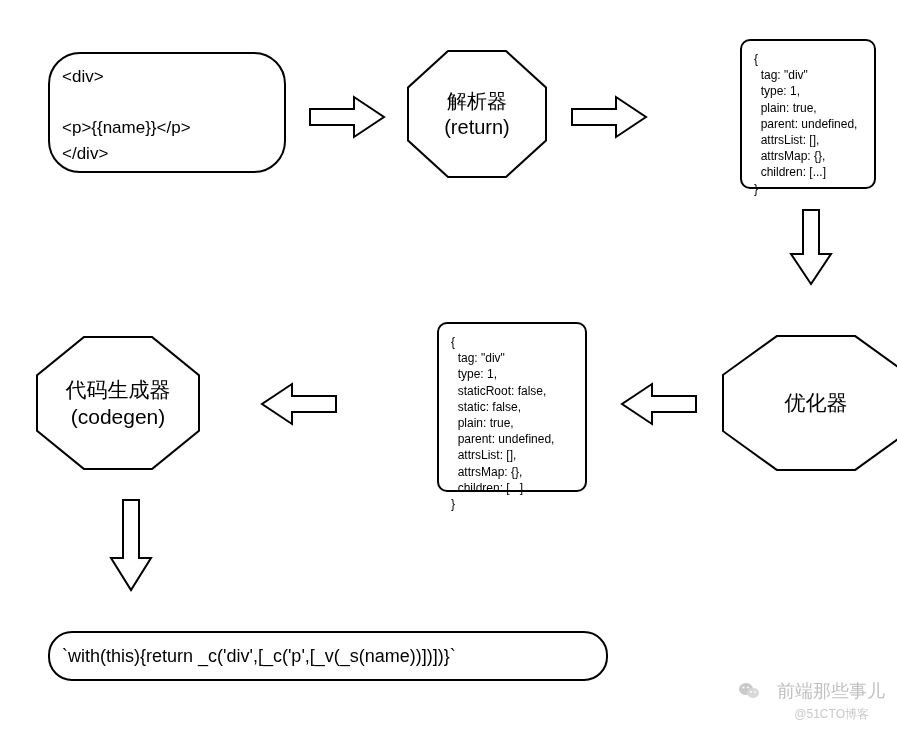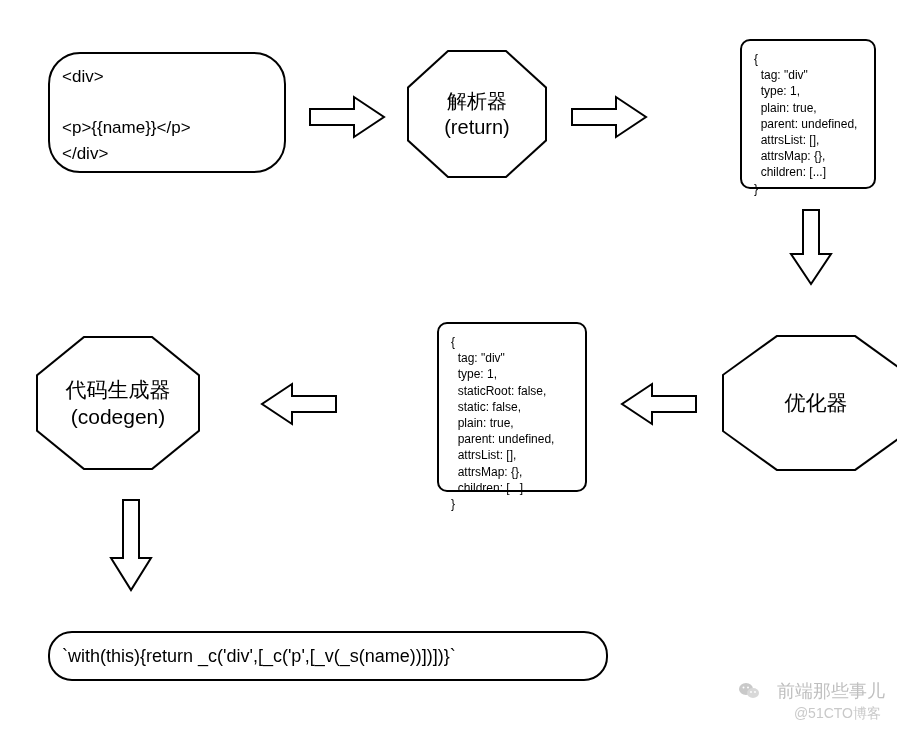--- a/index.html
+++ b/index.html
@@ -43,24 +43,24 @@
     bottom: 30px;
     color: #bfbfbf;
     font-size: 18px;
     display: flex;
     align-items: center;
     gap: 16px;
     pointer-events: none;
   }
   .watermark2 {
     position: absolute;
-    right: 16px;
+    right: 28px;
     bottom: 10px;
     color: #c9c9c9;
-    font-size: 14px;
+    font-size: 12px;
     pointer-events: none;
   }
   .wechat-icon {
     width: 24px; height: 24px; border-radius: 4px;
     display:inline-flex; align-items:center; justify-content:center;
   }
 </style>
 </head>
 <body>
 

